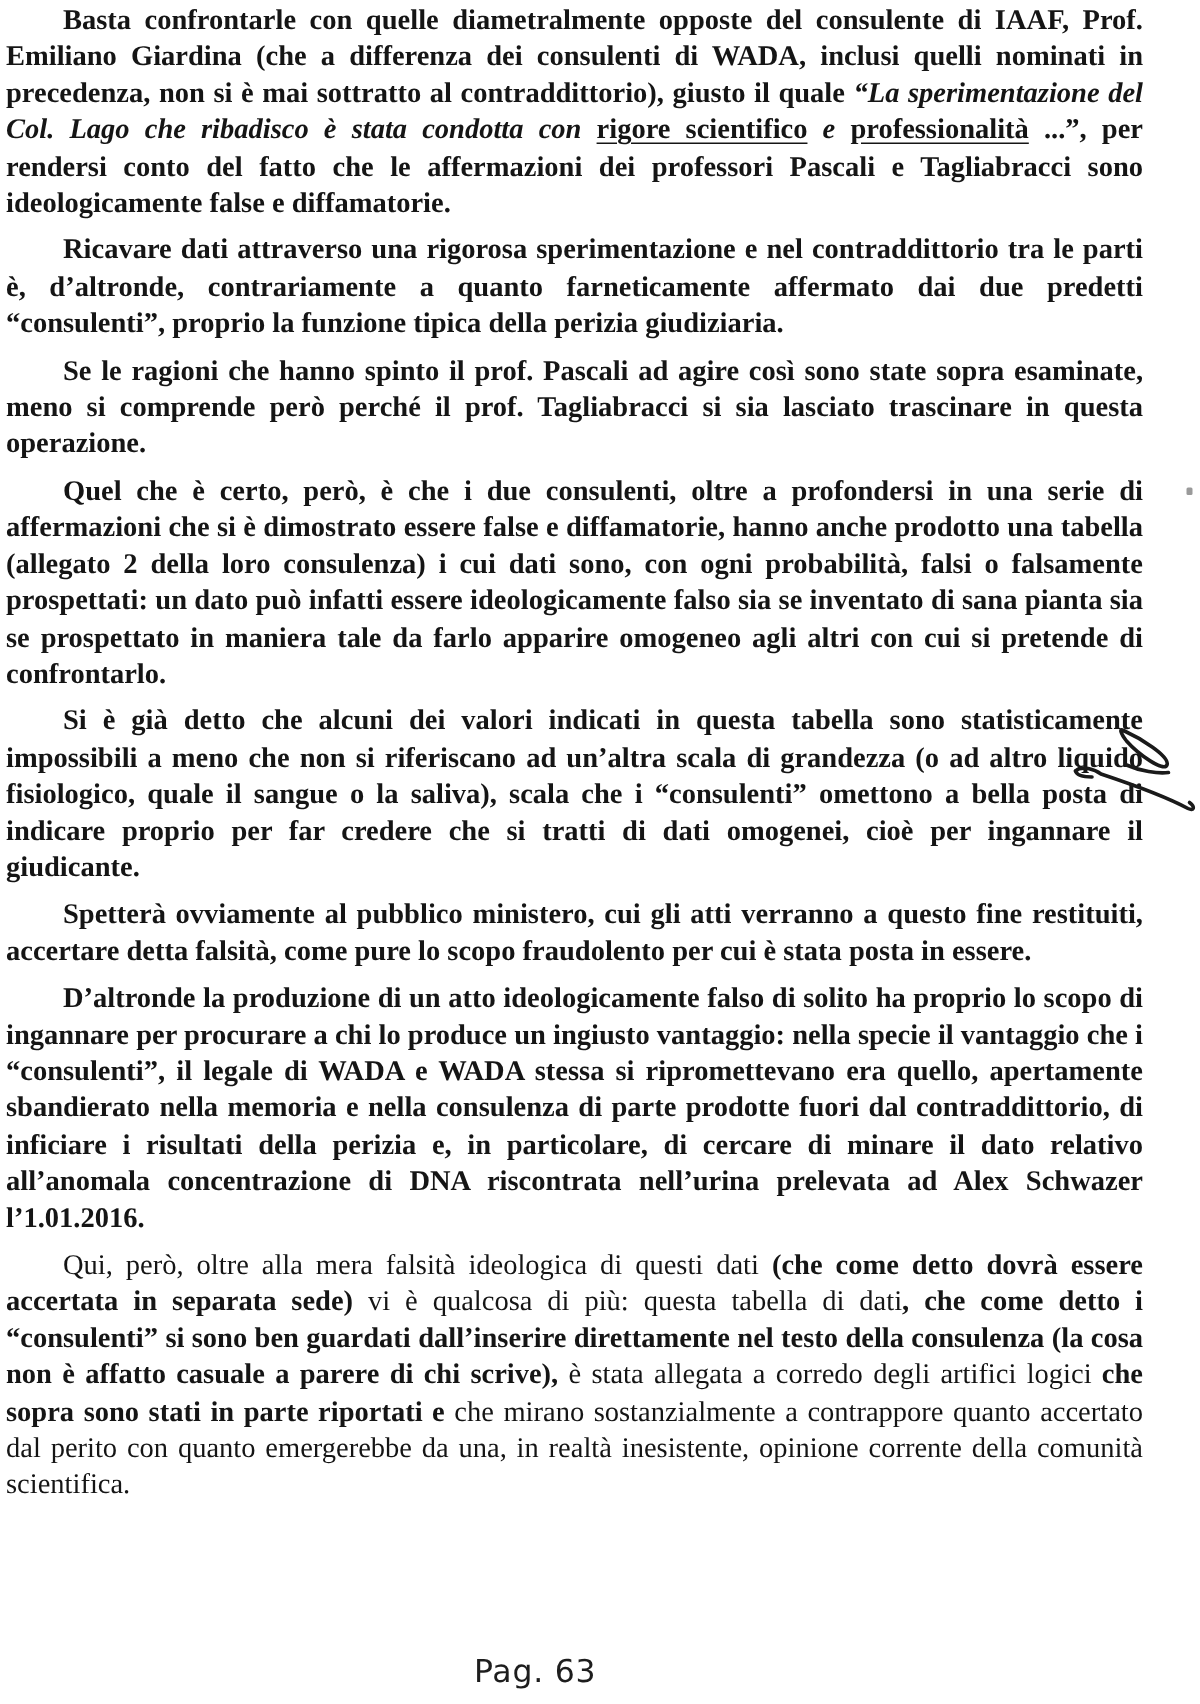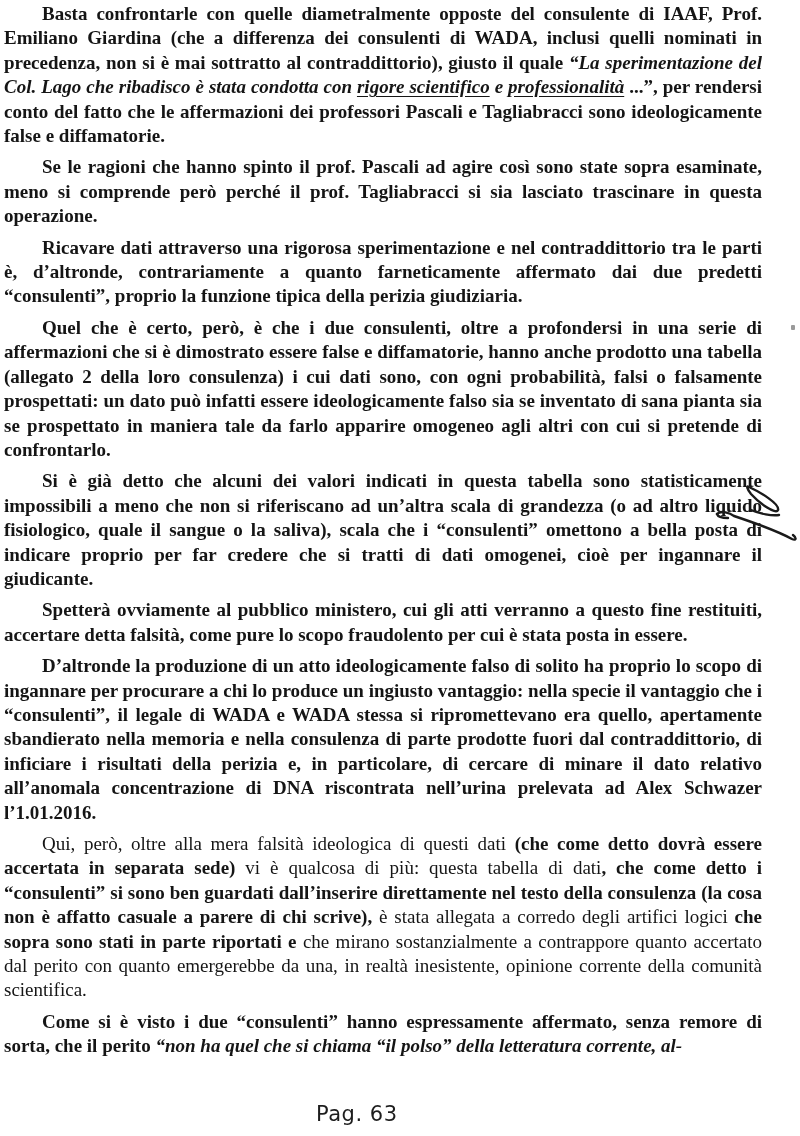--- a/index.html
+++ b/index.html
@@ -29,21 +29,21 @@
     line-height: 24.4px;
     text-align: justify;
   }
   .para {
     margin: 0 0 7px 0;
     text-indent: 38px;
   }
   .run-regular { font-weight: bold; font-style: normal; }
   .run-bold    { font-weight: normal; }
   .run-bi      { font-weight: bold; font-style: italic; }
-  .run-biu     { font-weight: bold; font-style: italic; text-decoration: underline; text-underline-offset: 3px; }
+  .run-biu     { font-weight: bold; text-decoration: underline; text-underline-offset: 3px; }
   .handwritten-mark {
     position: absolute;
     left: 705px;
     top: 470px;
     width: 100px;
     height: 90px;
   }
   .scan-speck {
     position: absolute;
     left: 791px;
@@ -64,28 +64,27 @@
     text-align: right;
   }
 </style>
 </head>
 <body>
 
 <div class="page">
 
   <div class="text-block">
       <p class="para"><span class="run-regular">Basta confrontarle con quelle diametralmente opposte del consulente di IAAF, Prof. Emiliano Giardina (che a differenza dei consulenti di WADA, inclusi quelli nominati in precedenza, non si è mai sottratto al contraddittorio), giusto il quale </span><span class="run-bi">“La sperimentazione del Col. Lago che ribadisco è stata condotta con </span><span class="run-biu">rigore scientifico</span><span class="run-bi"> e </span><span class="run-biu">professionalità</span><span class="run-regular"> ...”, per rendersi conto del fatto che le affermazioni dei professori Pascali e Tagliabracci sono ideologicamente false e diffamatorie.</span></p>
+      <p class="para"><span class="run-regular">Ricavare dati attraverso una rigorosa sperimentazione e nel contraddittorio tra le parti è, d’altronde, contrariamente a quanto farneticamente affermato dai due predetti “consulenti”, proprio la funzione tipica della perizia giudiziaria.</span></p>
       <p class="para"><span class="run-regular">Se le ragioni che hanno spinto il prof. Pascali ad agire così sono state sopra esaminate, meno si comprende però perché il prof. Tagliabracci si sia lasciato trascinare in questa operazione.</span></p>
-      <p class="para"><span class="run-regular">Ricavare dati attraverso una rigorosa sperimentazione e nel contraddittorio tra le parti è, d’altronde, contrariamente a quanto farneticamente affermato dai due predetti “consulenti”, proprio la funzione tipica della perizia giudiziaria.</span></p>
       <p class="para"><span class="run-regular">Quel che è certo, però, è che i due consulenti, oltre a profondersi in una serie di affermazioni che si è dimostrato essere false e diffamatorie, hanno anche prodotto una tabella (allegato 2 della loro consulenza) i cui dati sono, con ogni probabilità, falsi o falsamente prospettati: un dato può infatti essere ideologicamente falso sia se inventato di sana pianta sia se prospettato in maniera tale da farlo apparire omogeneo agli altri con cui si pretende di confrontarlo.</span></p>
       <p class="para"><span class="run-regular">Si è già detto che alcuni dei valori indicati in questa tabella sono statisticamente impossibili a meno che non si riferiscano ad un’altra scala di grandezza (o ad altro liquido fisiologico, quale il sangue o la saliva), scala che i “consulenti” omettono a bella posta di indicare proprio per far credere che si tratti di dati omogenei, cioè per ingannare il giudicante.</span></p>
       <p class="para"><span class="run-regular">Spetterà ovviamente al pubblico ministero, cui gli atti verranno a questo fine restituiti, accertare detta falsità, come pure lo scopo fraudolento per cui è stata posta in essere.</span></p>
       <p class="para"><span class="run-regular">D’altronde la produzione di un atto ideologicamente falso di solito ha proprio lo scopo di ingannare per procurare a chi lo produce un ingiusto vantaggio: nella specie il vantaggio che i “consulenti”, il legale di WADA e WADA stessa si ripromettevano era quello, apertamente sbandierato nella memoria e nella consulenza di parte prodotte fuori dal contraddittorio, di inficiare i risultati della perizia e, in particolare, di cercare di minare il dato relativo all’anomala concentrazione di DNA riscontrata nell’urina prelevata ad Alex Schwazer l’1.01.2016.</span></p>
       <p class="para"><span class="run-bold">Qui, però, oltre alla mera falsità ideologica di questi dati </span><span class="run-regular">(che come detto dovrà essere accertata in separata sede) </span><span class="run-bold">vi è qualcosa di più: questa tabella di dati</span><span class="run-regular">, che come detto i “consulenti” si sono ben guardati dall’inserire direttamente nel testo della consulenza (la cosa non è affatto casuale a parere di chi scrive), </span><span class="run-bold">è stata allegata a corredo degli artifici logici </span><span class="run-regular">che sopra sono stati in parte riportati e </span><span class="run-bold">che mirano sostanzialmente a contrappore quanto accertato dal perito con quanto emergerebbe da una, in realtà inesistente, opinione corrente della comunità scientifica.</span></p>
-      <p class="para"><span class="run-regular">Come si è visto i due “consulenti” hanno espressamente affermato, senza remore di sorta, che il perito </span><span class="run-bi">“non ha quel che si chiama “il polso” della letteratura corrente, al-</span></p>
     </div>
 
   <svg class="handwritten-mark" viewBox="0 0 100 90" xmlns="http://www.w3.org/2000/svg">
     <g fill="none" stroke="#1a1a1a" stroke-width="2.4" stroke-linecap="round" stroke-linejoin="round">
       <path d="M44 17 C55 22 75 34 73 40 C71 45 54 33 46 24 C42 19 41 15 44 17 Z"></path>
       <path d="M46 40 C55 44 67 46 74 45"></path>
       <path d="M12 44 C16 40 25 43 29 46 C50 53 74 62 87 69 C91 71 92 68 88 65"></path>
       <path d="M12 44 C13 47 18 48 23 48"></path>
     </g>
   </svg>

